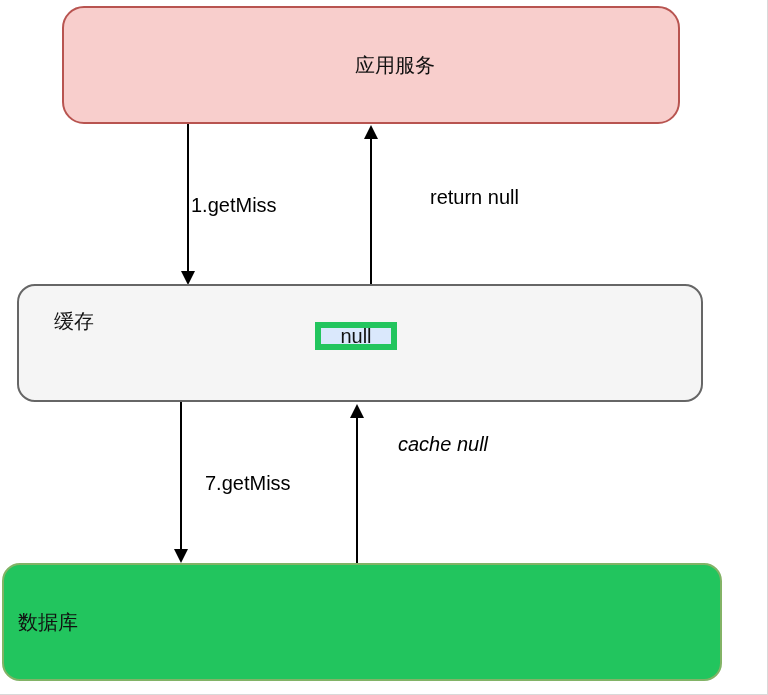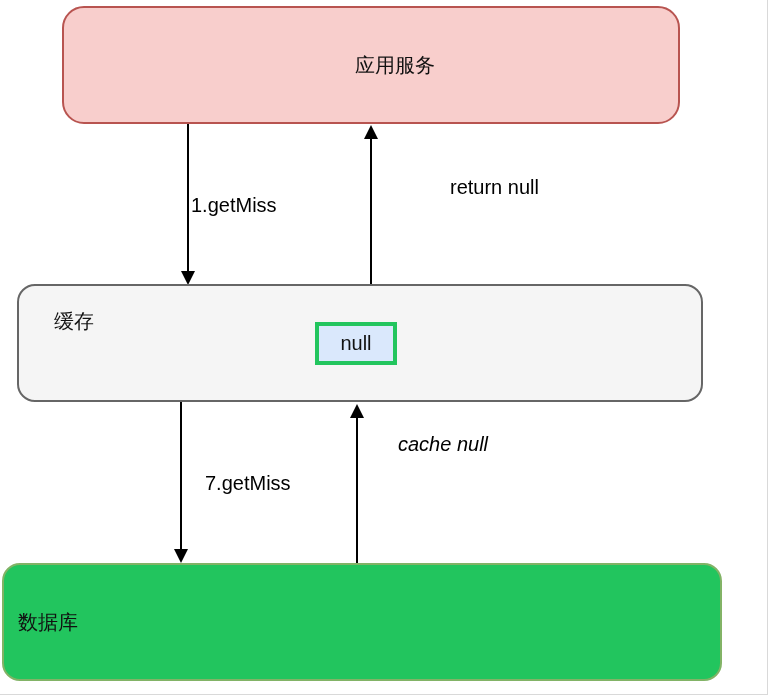--- a/index.html
+++ b/index.html
@@ -53,23 +53,23 @@
     border-radius: 18px;
   }
   .db-label {
     position: absolute;
     left: 14px; top: 44px;
   }
   .null-box {
     position: absolute;
     box-sizing: border-box;
     left: 315px; top: 322px;
-    width: 82px; height: 43px;
+    width: 82px; height: 28px;
     background: #dae8fc;
-    border: 4px solid #22c55e;
+    border: 6px solid #22c55e;
     display: flex;
     align-items: center;
     justify-content: center;
     font-size: 20px;
     color: #111111;
   }
   .edge-line {
     position: absolute;
     width: 2px;
     background: #000000;
@@ -82,21 +82,21 @@
   }
   .arrowhead.down { border-top: 14px solid #000000; }
   .arrowhead.up   { border-bottom: 14px solid #000000; }
   .edge-label {
     position: absolute;
     font-size: 20px;
     color: #000000;
     white-space: nowrap;
   }
   .label-get-miss-1 { left: 191px; top: 194px; }
-  .label-return-null { left: 430px; top: 176px; margin-left: 20px; }
+  .label-return-null { left: 430px; top: 186px; }
   .label-get-miss-2 { left: 205px; top: 472px; }
   .label-cache-null { left: 398px; top: 433px; font-style: italic; }
   .watermark {
     position: absolute;
     left: 600px; top: 652px;
     font-size: 17px;
     color: rgba(145, 150, 152, 0.85);
     white-space: nowrap;
   }
 </style>

